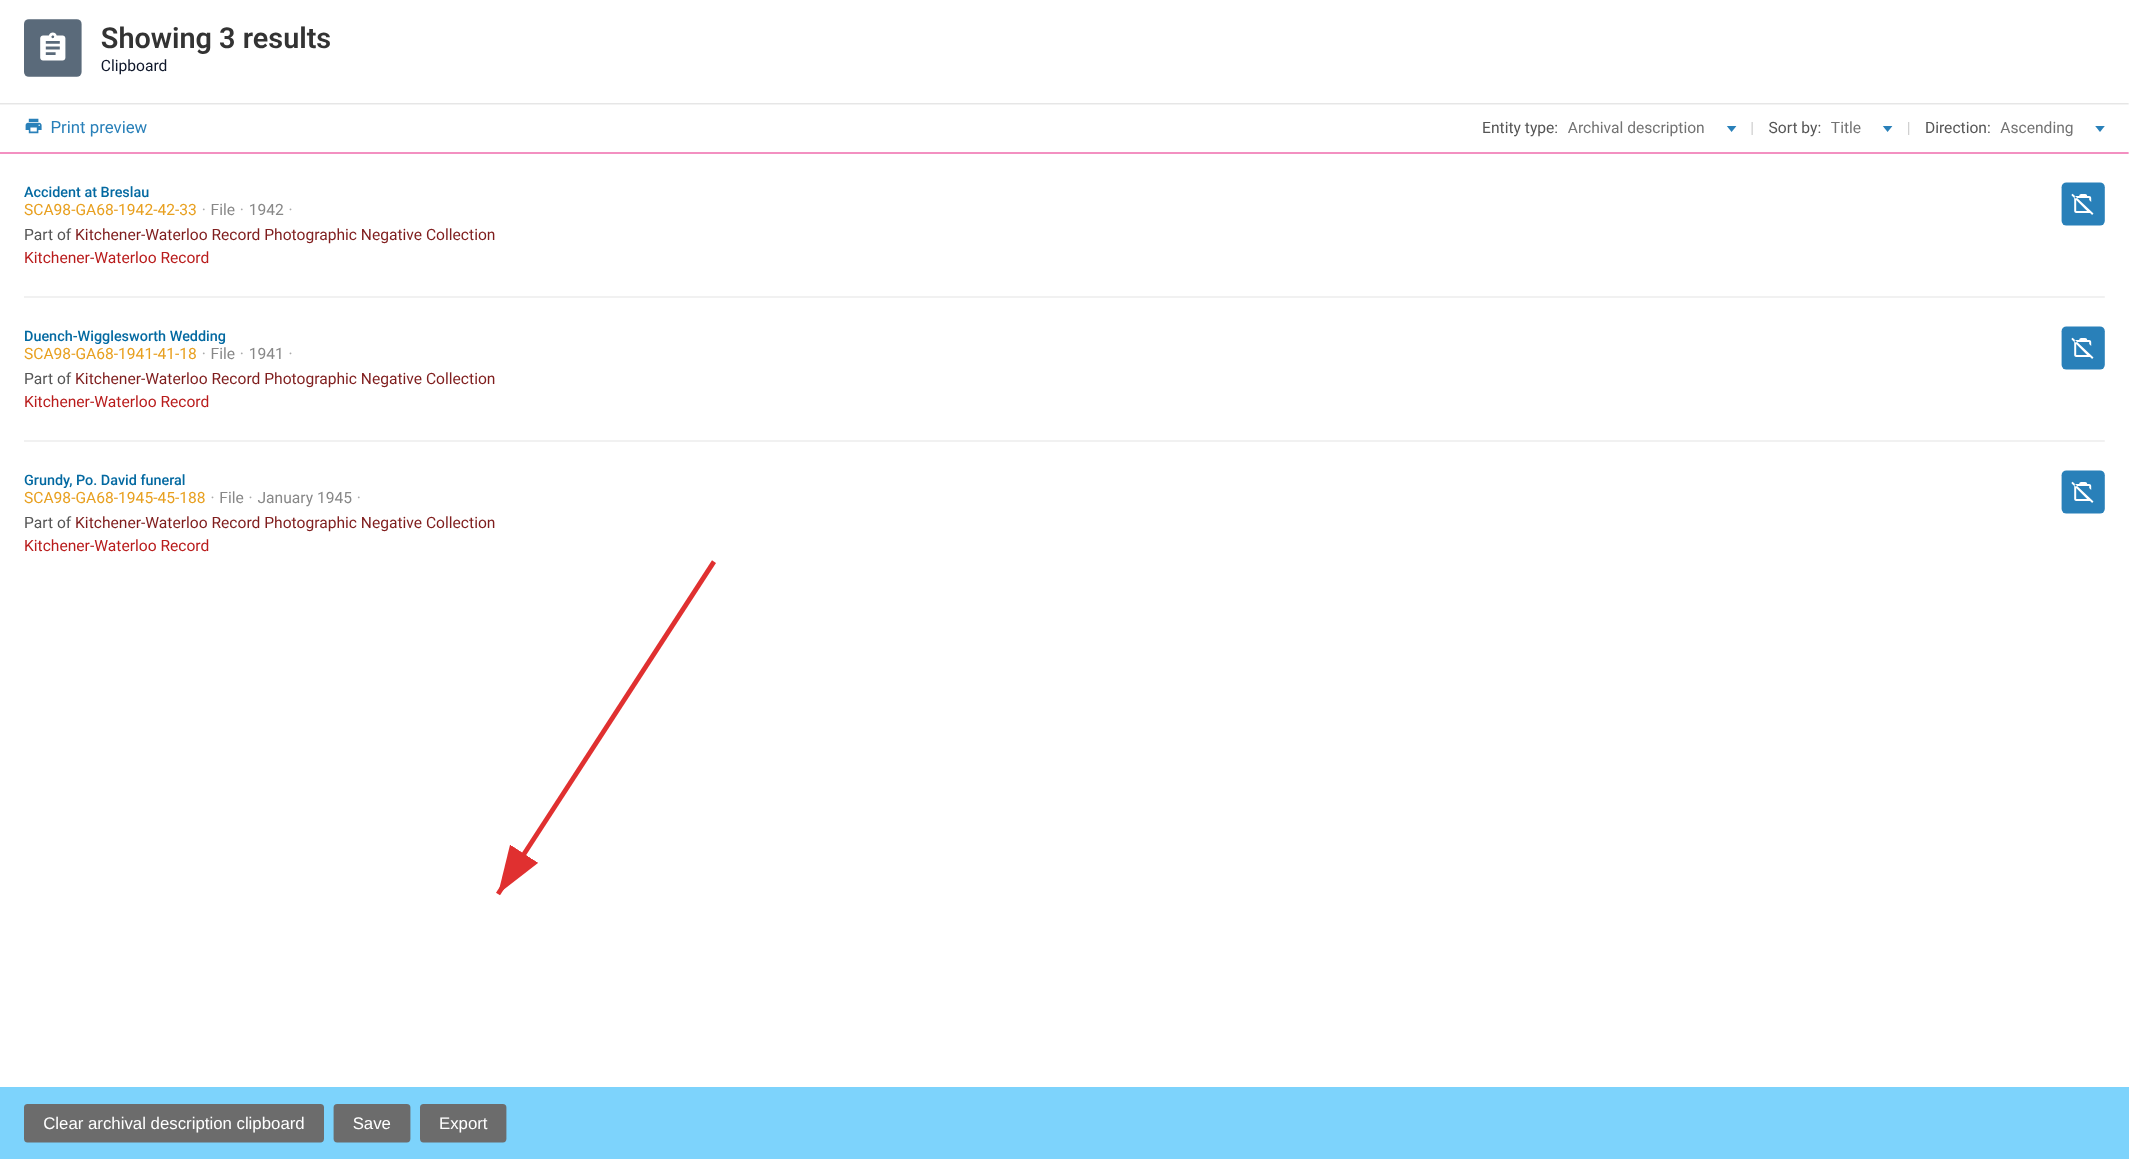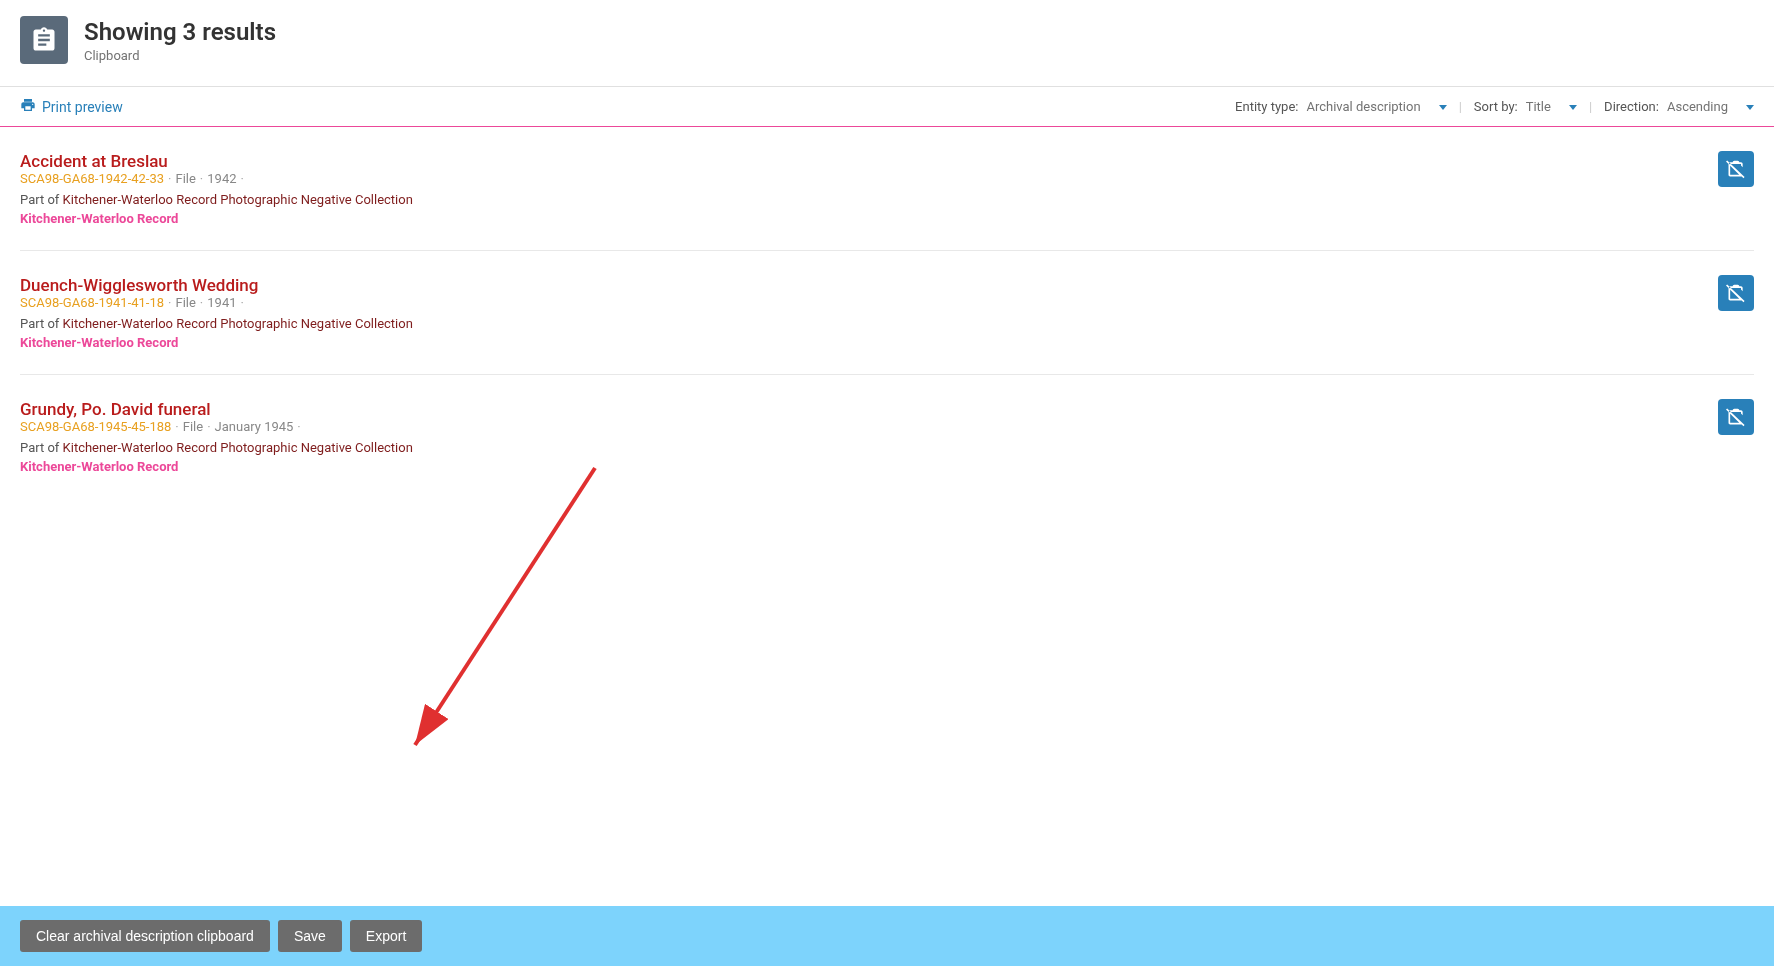--- a/index.html
+++ b/index.html
@@ -33,21 +33,21 @@
       height: 28px;
       fill: white;
     }
     .header-text h1 {
       font-size: 24px;
       font-weight: 600;
       color: #333;
     }
     .header-text .subtitle {
       font-size: 13px;
-      color: #737373;
+      color: #0f172a;
       margin-top: 2px;
     }
 
     
     .toolbar {
       padding: 10px 20px;
       display: flex;
       align-items: center;
       justify-content: space-between;
       border-bottom: 1px solid #ec4899;
@@ -100,23 +100,23 @@
 
     
     .result-item {
       padding: 24px 0;
       border-bottom: 1px solid #e8e8e8;
       position: relative;
     }
     .result-item:last-child { border-bottom: none; }
 
     .result-title {
-      font-size: 17px;
+      font-size: 12px;
       font-weight: 500;
-      color: #b91c1c;
+      color: #0369a1;
       text-decoration: none;
       cursor: pointer;
     }
 
     .result-meta {
       margin-top: 0;
       font-size: 13px;
       color: #888;
       display: flex;
       align-items: center;
@@ -134,22 +134,21 @@
     }
     .result-part .collection-link {
       color: #7f1d1d;
       cursor: pointer;
       text-decoration: none;
     }
 
     .result-repo {
       margin-top: 4px;
       font-size: 13px;
-      color: #ec4899;
-      font-weight: bold;
+      color: #b91c1c;
     }
 
     .clipboard-icon-btn {
       position: absolute;
       right: 0;
       top: 24px;
       width: 36px;
       height: 36px;
       background: #2980b9;
       border-radius: 4px;

